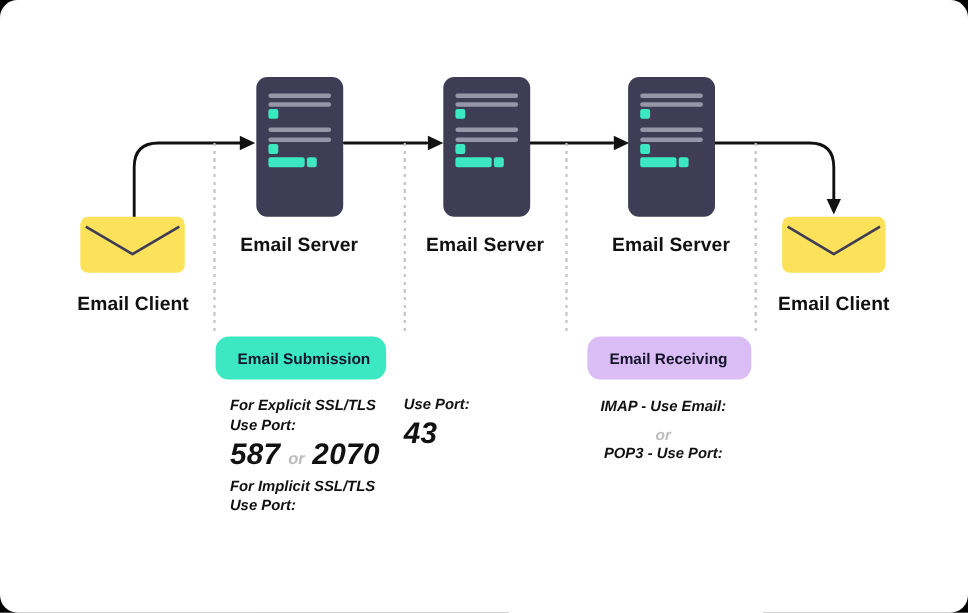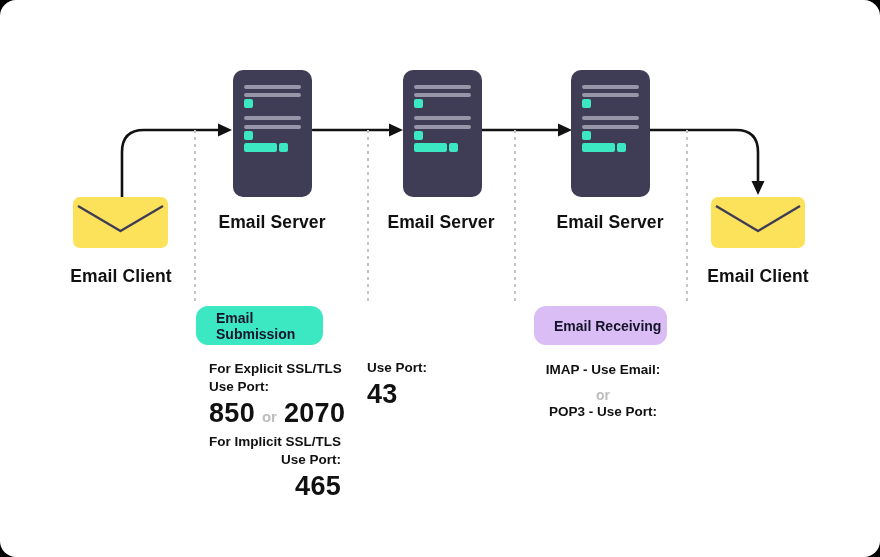--- a/index.html
+++ b/index.html
@@ -4,21 +4,21 @@
 <style>
   :root{
     --background:#ffffff; --outside:#000000;
     --server-body:#3F3D56; --server-line:#9795A8; --accent-teal:#3BE8C2;
     --envelope-yellow:#FCE15B; --badge-yellow:#FBDC4E; --badge-purple:#D9BDF4;
     --arrow:#111111; --text:#111111; --muted:#BDBDBD;
   }
   html,body{margin:0;padding:0;}
   body{width:880px;height:557px;background:var(--outside);font-family:"Liberation Sans",sans-serif;position:relative;overflow:hidden;}
   .canvas{position:absolute;inset:0;background:var(--background);border-radius:16px;}
-  .abs{position:absolute;}
+  .abs{position:absolute;font-style:italic;}
 
   
   svg.flow{position:absolute;left:0;top:0;width:880px;height:557px;pointer-events:none;}
   .arrow-path{fill:none;stroke:var(--arrow);stroke-width:2.6;stroke-linecap:round;}
   .arrow-head{fill:var(--arrow);stroke:none;}
 
   
   .dash{position:absolute;top:130px;height:173px;width:2px;
     background:repeating-linear-gradient(to bottom, #c4c4c4 0 3px, transparent 3px 7px);}
 
@@ -119,40 +119,39 @@
   <div class="node-label" style="left:361px;top:212px;">Email Server</div>
   <div class="node-label" style="left:530px;top:212px;">Email Server</div>
 
   <div class="envelope" style="left:711px;top:197px;width:94px;">
     <svg width="94" height="51" viewBox="0 0 94 51">
         <polyline class="flap" points="5,9 47,34 89,9"></polyline>
       </svg>
   </div>
   <div class="node-label" style="left:678px;top:266px;">Email Client</div>
 
-  <div class="badge" style="left:196px;width:127px;background:var(--accent-teal);">
+  <div class="badge" style="left:196px;width:155px;background:var(--accent-teal);">
     <span>Email Submission</span>
   </div>
-  <div class="badge" style="left:534px;width:133px;background:var(--badge-purple);">
+  <div class="badge" style="left:534px;width:149px;background:var(--badge-purple);">
     <span>Email Receiving</span>
   </div>
 
   <div class="abs" style="left:209px;top:360px;">
     <div class="info-h">For Explicit SSL/TLS</div>
     <div class="info-h">Use Port:</div>
     <div class="ports-row" style="margin-top:2px;">
-      <span class="port-big">850</span>
+      <span class="port-big">587</span>
       <span class="or">or</span>
       <span class="port-big">2070</span>
     </div>
   </div>
-  <div class="abs" style="left:209px;top:433px;text-align:right;">
+  <div class="abs" style="left:209px;top:433px;">
     <div class="info-h">For Implicit SSL/TLS</div>
     <div class="info-h">Use Port:</div>
-    <div class="port-big" style="margin-top:2px;">465</div>
   </div>
 
   <div class="abs" style="left:367px;top:359px;">
     <div class="info-h">Use Port:</div>
     <div class="port-big" style="margin-top:2px;">43</div>
   </div>
 
   <div class="abs center-col" style="left:520px;top:361px;width:166px;">
     <div class="info-h">IMAP - Use Email:</div>
     <div class="or" style="margin-top:8px;font-size:14px;">or</div>

